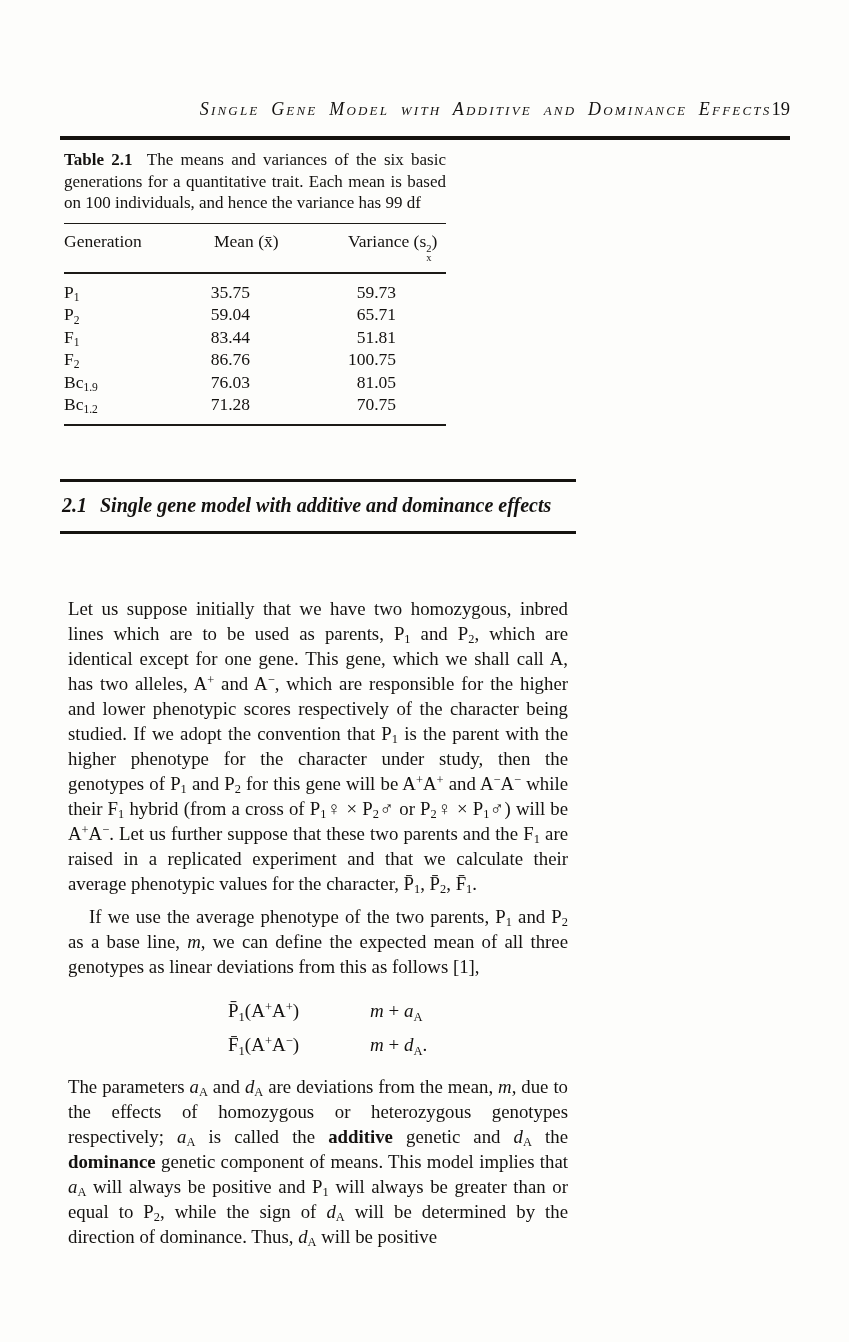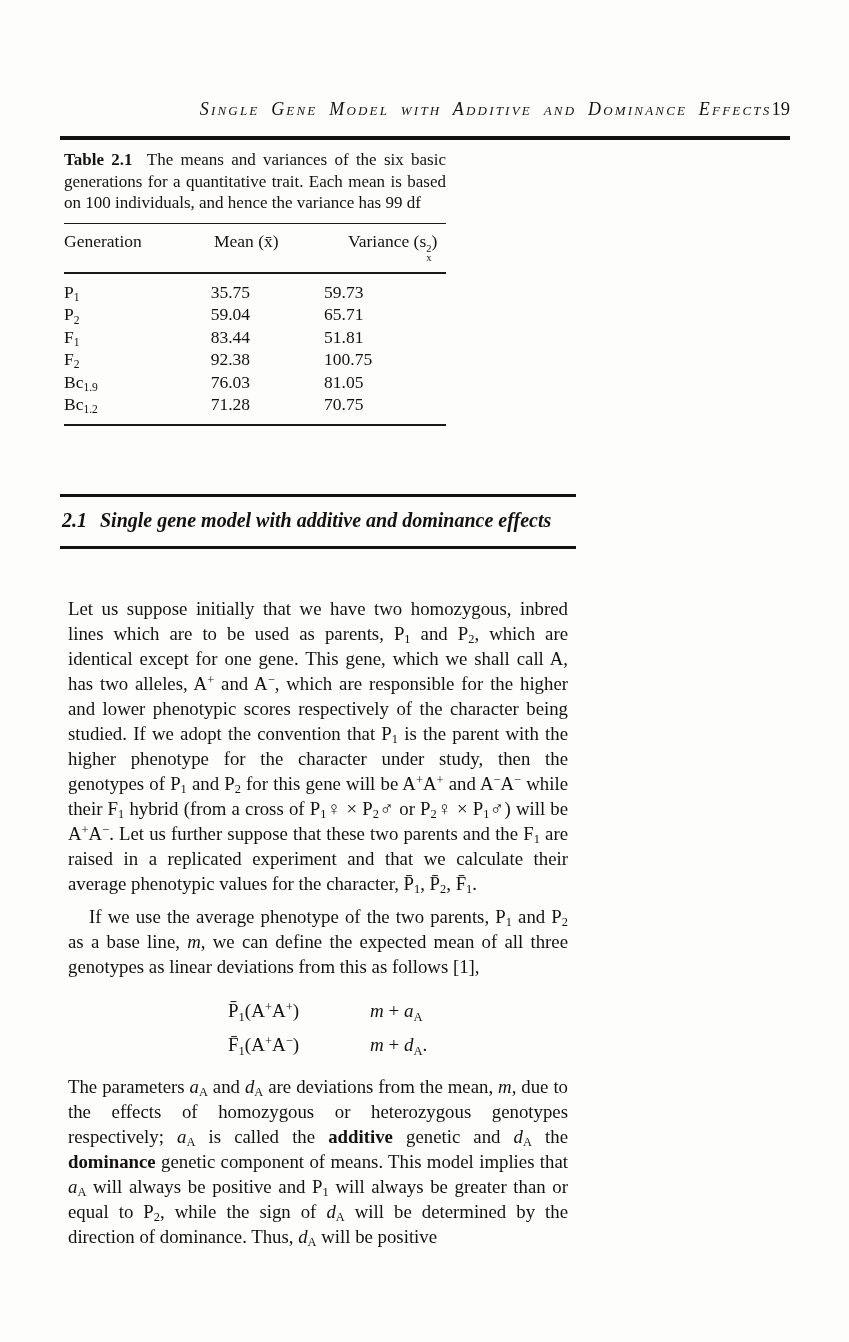--- a/index.html
+++ b/index.html
@@ -42,24 +42,24 @@
     font-size:17.5px; padding:7px 0 9px; align-items:baseline;
   }
   .t-head .h2 { padding-left:10px; }
   .t-head .h3 { padding-left:24px; }
   .t-body { padding:7px 0 9px; }
   .t-row {
     display:grid; grid-template-columns:140px 120px 122px;
     font-size:17.5px; line-height:22.4px;
   }
   .t-row .c2 { text-align:right; padding-right:74px; }
-  .t-row .c3 { text-align:left; padding-right:50px; }
+  .t-row .c3 { text-align:right; padding-right:50px; }
 
   
-  .section-head { position:absolute; top:494px; left:60px; width:516px; }
+  .section-head { position:absolute; top:479px; left:60px; width:516px; }
   .sec-rule { height:3px; background:#15130f; }
   .sec-inner { padding:12px 2px 14px; font-size:20px; font-weight:bold; font-style:italic; }
   .sec-num { margin-right:13px; }
 
   
   .body-text {
     position:absolute; top:588px; left:60px; width:516px;
     font-size:18.8px; line-height:25px; text-align:justify;
   }
   .body-text p { margin:8px; }
@@ -114,21 +114,21 @@
         <span class="c2">59.04</span>
         <span class="c3">65.71</span>
       </div>
       <div class="t-row">
         <span class="c1"><span>F</span><sub>1</sub></span>
         <span class="c2">83.44</span>
         <span class="c3">51.81</span>
       </div>
       <div class="t-row">
         <span class="c1"><span>F</span><sub>2</sub></span>
-        <span class="c2">92.38</span>
+        <span class="c2">86.76</span>
         <span class="c3">100.75</span>
       </div>
       <div class="t-row">
         <span class="c1"><span>Bc</span><sub>1.9</sub></span>
         <span class="c2">76.03</span>
         <span class="c3">81.05</span>
       </div>
       <div class="t-row">
         <span class="c1"><span>Bc</span><sub>1.2</sub></span>
         <span class="c2">71.28</span>

